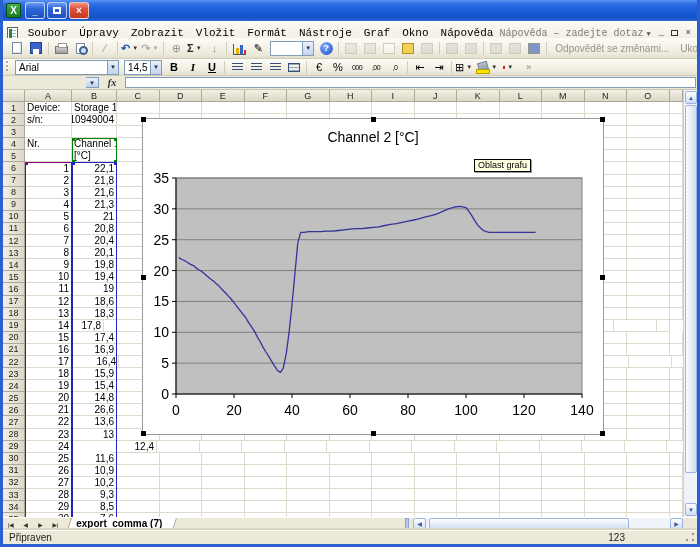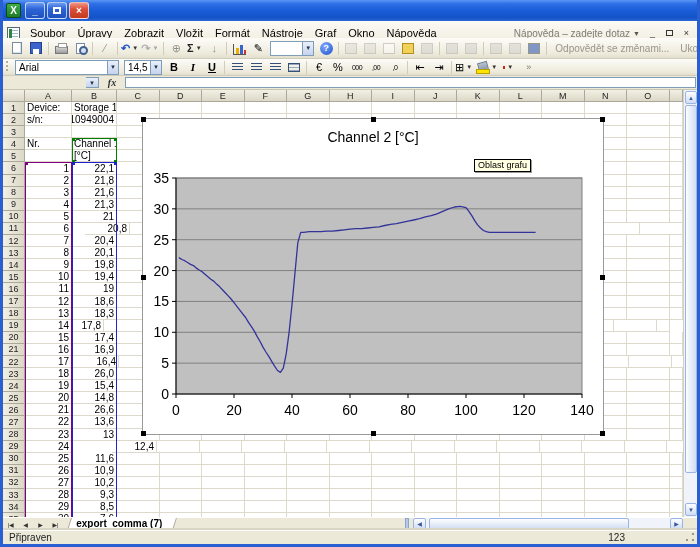--- a/index.html
+++ b/index.html
@@ -14,21 +14,21 @@
   .appicon{width:15px;height:15px;background:linear-gradient(180deg,#3fae49,#1e7a27);border:1px solid #0c4c12;border-radius:2px;
     color:#fff;font-size:10px;font-weight:bold;display:flex;align-items:center;justify-content:center;text-shadow:none;}
   .titlebar .title{flex:1;white-space:nowrap;overflow:hidden;}
   .wbtns{display:flex;gap:2px;}
   .wbtn{width:20px;height:17px;border:1px solid #ffffffaa;border-radius:3px;color:#fff;font-size:10px;line-height:15px;
     text-align:center;background:linear-gradient(180deg,#6b9cf2,#2d64d6 40%,#1e51bd);text-shadow:none;font-weight:bold;}
   .wbtn.close{background:linear-gradient(180deg,#f09484,#dd5038 40%,#c13a1e);}
   .wbtn .maxbox{display:inline-block;width:8px;height:7px;border:2px solid #fff;margin-top:3px;}
   
   .menubar{position:absolute;left:0;right:0;top:21px;height:26px;display:flex;align-items:center;font-size:11px;
-    background:linear-gradient(180deg,#fbfaf4,#efecdd);border-bottom:1px solid #d9d5c4;padding:0 2px;}
+    background:linear-gradient(180deg,#fbfaf4,#efecdd);border-bottom:1px solid #d9d5c4;padding:0 2px;font-family:Liberation Mono, monospace;}
   .wbicon{width:13px;height:13px;margin:0 4px 0 2px;background:#fff;border:1px solid #567;position:relative;}
   .wbicon::after{content:"";position:absolute;inset:1px;background:
      linear-gradient(90deg,#2e8540 0 3px,transparent 3px),linear-gradient(0deg,transparent 0 1px,#9bc 1px 2px,transparent 2px 4px,#9bc 4px 5px,transparent 5px 7px,#9bc 7px 8px,transparent 8px);}
   .menu-item{padding:1px 6px 2px;border-radius:1px;}
   .menubar .spacer{flex:1;}
   .helpbox{color:#7c7c74;font-size:10px;padding-right:2px;white-space:nowrap;}
   .helpdd{font-size:7px;color:#555;padding:0 4px 0 1px;}
   .mwbtn{width:17px;height:14px;text-align:center;font-size:9px;line-height:13px;color:#333;border-radius:1px;}
   .mwbtn .maxbox{display:inline-block;width:7px;height:6px;border:1.5px solid #333;margin-top:3px;}
   
@@ -559,21 +559,21 @@
           <span class="cell" style="width: 42.5px;"></span>
           <span class="cell" style="width: 42.5px;"></span>
           <span class="cell" style="width: 42.5px;"></span>
           <span class="cell" style="width: 42.5px;"></span>
           <span class="cell" style="width: 42.5px;"></span>
           <span class="cell" style="width: 13.5px;"></span>
         </div>
         <div class="grow">
           <span class="rowhdr">11</span>
           <span class="cell num" style="width: 47px;">6</span>
-          <span class="cell num" style="width: 45px; margin-left: 13px;">20,8</span>
+          <span class="cell num" style="width: 45px;">20,8</span>
           <span class="cell" style="width: 42.5px;"></span>
           <span class="cell" style="width: 42.5px;"></span>
           <span class="cell" style="width: 42.5px;"></span>
           <span class="cell" style="width: 42.5px;"></span>
           <span class="cell" style="width: 42.5px;"></span>
           <span class="cell" style="width: 42.5px;"></span>
           <span class="cell" style="width: 42.5px;"></span>
           <span class="cell" style="width: 42.5px;"></span>
           <span class="cell" style="width: 42.5px;"></span>
           <span class="cell" style="width: 42.5px;"></span>
@@ -787,21 +787,21 @@
           <span class="cell" style="width: 42.5px;"></span>
           <span class="cell" style="width: 42.5px;"></span>
           <span class="cell" style="width: 42.5px;"></span>
           <span class="cell" style="width: 42.5px;"></span>
           <span class="cell" style="width: 42.5px;"></span>
           <span class="cell" style="width: 13.5px;"></span>
         </div>
         <div class="grow">
           <span class="rowhdr">23</span>
           <span class="cell num" style="width: 47px;">18</span>
-          <span class="cell num" style="width: 45px;">26,0</span>
+          <span class="cell num" style="width: 45px;">15,9</span>
           <span class="cell" style="width: 42.5px;"></span>
           <span class="cell" style="width: 42.5px;"></span>
           <span class="cell" style="width: 42.5px;"></span>
           <span class="cell" style="width: 42.5px;"></span>
           <span class="cell" style="width: 42.5px;"></span>
           <span class="cell" style="width: 42.5px;"></span>
           <span class="cell" style="width: 42.5px;"></span>
           <span class="cell" style="width: 42.5px;"></span>
           <span class="cell" style="width: 42.5px;"></span>
           <span class="cell" style="width: 42.5px;"></span>

